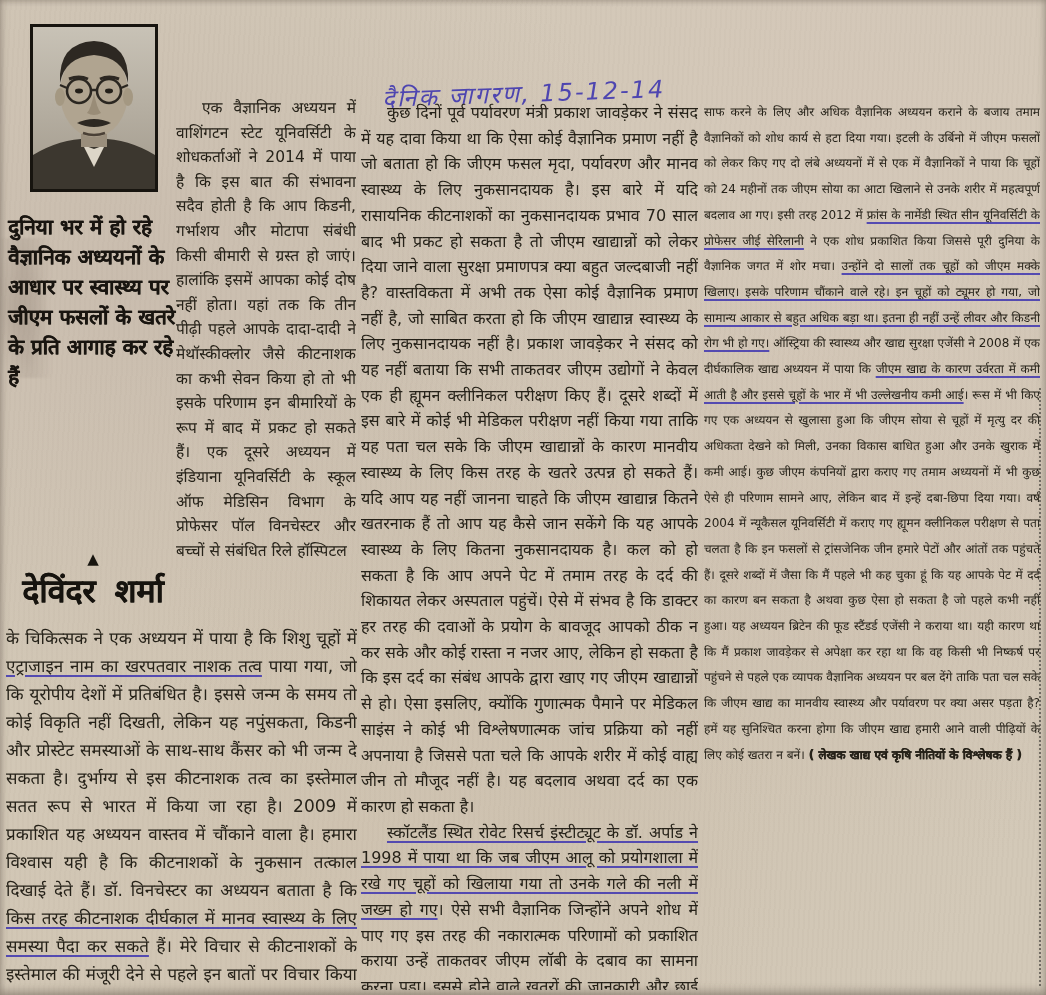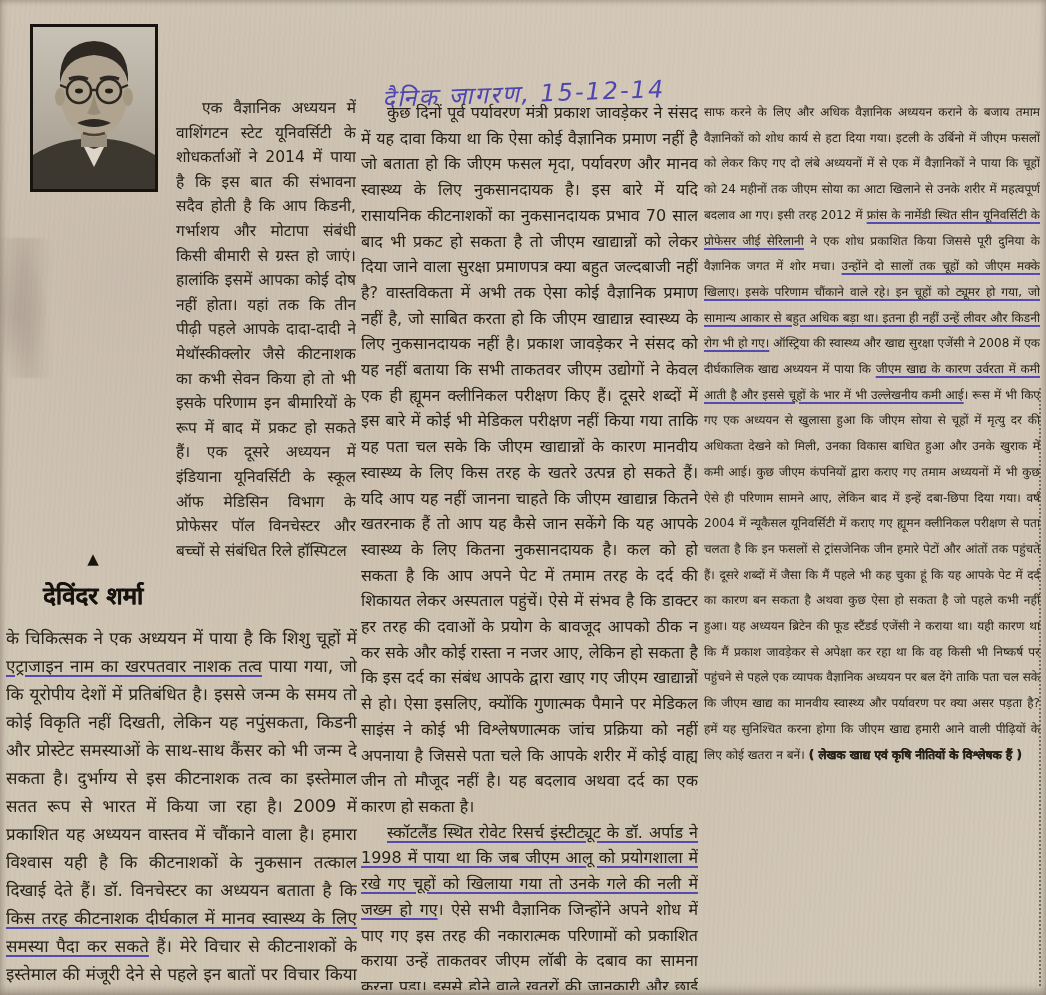--- a/index.html
+++ b/index.html
@@ -31,21 +31,21 @@
     border:3px solid #17140f;background:#b9b2a6;box-sizing:border-box;
   }
   .photo svg{display:block;width:100%;height:100%;}
   .standfirst{
     position:absolute;left:8px;top:212px;width:170px;
     font-size:20.5px;font-weight:700;line-height:30px;color:#191510;
     text-shadow:.4px 0 #191510;
   }
   .author-block{position:absolute;left:8px;top:552px;width:170px;text-align:center;}
   .author-marker{font-size:15px;color:#17140f;line-height:14px;}
-  .author-name{font-size:24px;font-weight:700;color:#16130e;text-shadow:.4px 0 #16130e;margin-top:12px;}
+  .author-name{font-size:32px;font-weight:700;color:#16130e;text-shadow:.4px 0 #16130e;margin-top:2px;font-family:Liberation Mono, monospace;}
   .bodytext{text-align:justify;color:#262219;}
   .bodytext p{margin:0;}
   .col1{position:absolute;left:176px;top:96px;width:180px;height:528px;font-size:15.5px;line-height:24.6px;overflow:hidden;}
   .col1 p{text-indent:26px;}
   .leftwide{position:absolute;left:6px;top:624px;width:351px;height:366px;font-size:17px;line-height:28px;overflow:hidden;}
   .col2{position:absolute;left:361px;top:100px;width:337px;height:890px;font-size:16px;line-height:25.7px;overflow:hidden;}
   .col2 p.first{text-indent:26px;}
   .col2 p.second{text-indent:26px;}
   .col3{position:absolute;left:704px;top:100px;width:336px;height:890px;font-size:12px;line-height:25.7px;overflow:hidden;}
   .ink-underline{
@@ -110,20 +110,21 @@
       <path d="M61 66 Q58 82 54 86 Q61 90 68 86 Q64 82 61 66" fill="#998c77"></path>
 
       <path d="M44 96 Q61 88 78 96 Q61 104 44 96 Z" fill="#2d2822"></path>
 
       <path d="M50 106 Q61 110 72 106" stroke="#4a4036" stroke-width="2.5" fill="none"></path>
     </svg>
   </div>
 
   <div class="bleed"></div>
 
+  <div class="standfirst">दुनिया भर में हो रहे वैज्ञानिक अध्ययनों के आधार पर स्वास्थ्य पर जीएम फसलों के खतरे के प्रति आगाह कर रहे हैं</div>
 
   <div class="author-block">
     <div class="author-marker">▲</div>
     <div class="author-name">देविंदर शर्मा</div>
   </div>
 
   <div class="bodytext col1">
     <p><span>एक वैज्ञानिक अध्ययन में वाशिंगटन स्टेट यूनिवर्सिटी के शोधकर्ताओं ने 2014 में पाया है कि इस बात की संभावना सदैव होती है कि आप किडनी, गर्भाशय और मोटापा संबंधी किसी बीमारी से ग्रस्त हो जाएं। हालांकि इसमें आपका कोई दोष नहीं होता। यहां तक कि तीन पीढ़ी पहले आपके दादा-दादी ने मेथॉस्कीक्लोर जैसे कीटनाशक का कभी सेवन किया हो तो भी इसके परिणाम इन बीमारियों के रूप में बाद में प्रकट हो सकते हैं। एक दूसरे अध्ययन में इंडियाना यूनिवर्सिटी के स्कूल ऑफ मेडिसिन विभाग के प्रोफेसर पॉल विनचेस्टर और बच्चों से संबंधित रिले हॉस्पिटल</span></p>
   </div>
 

